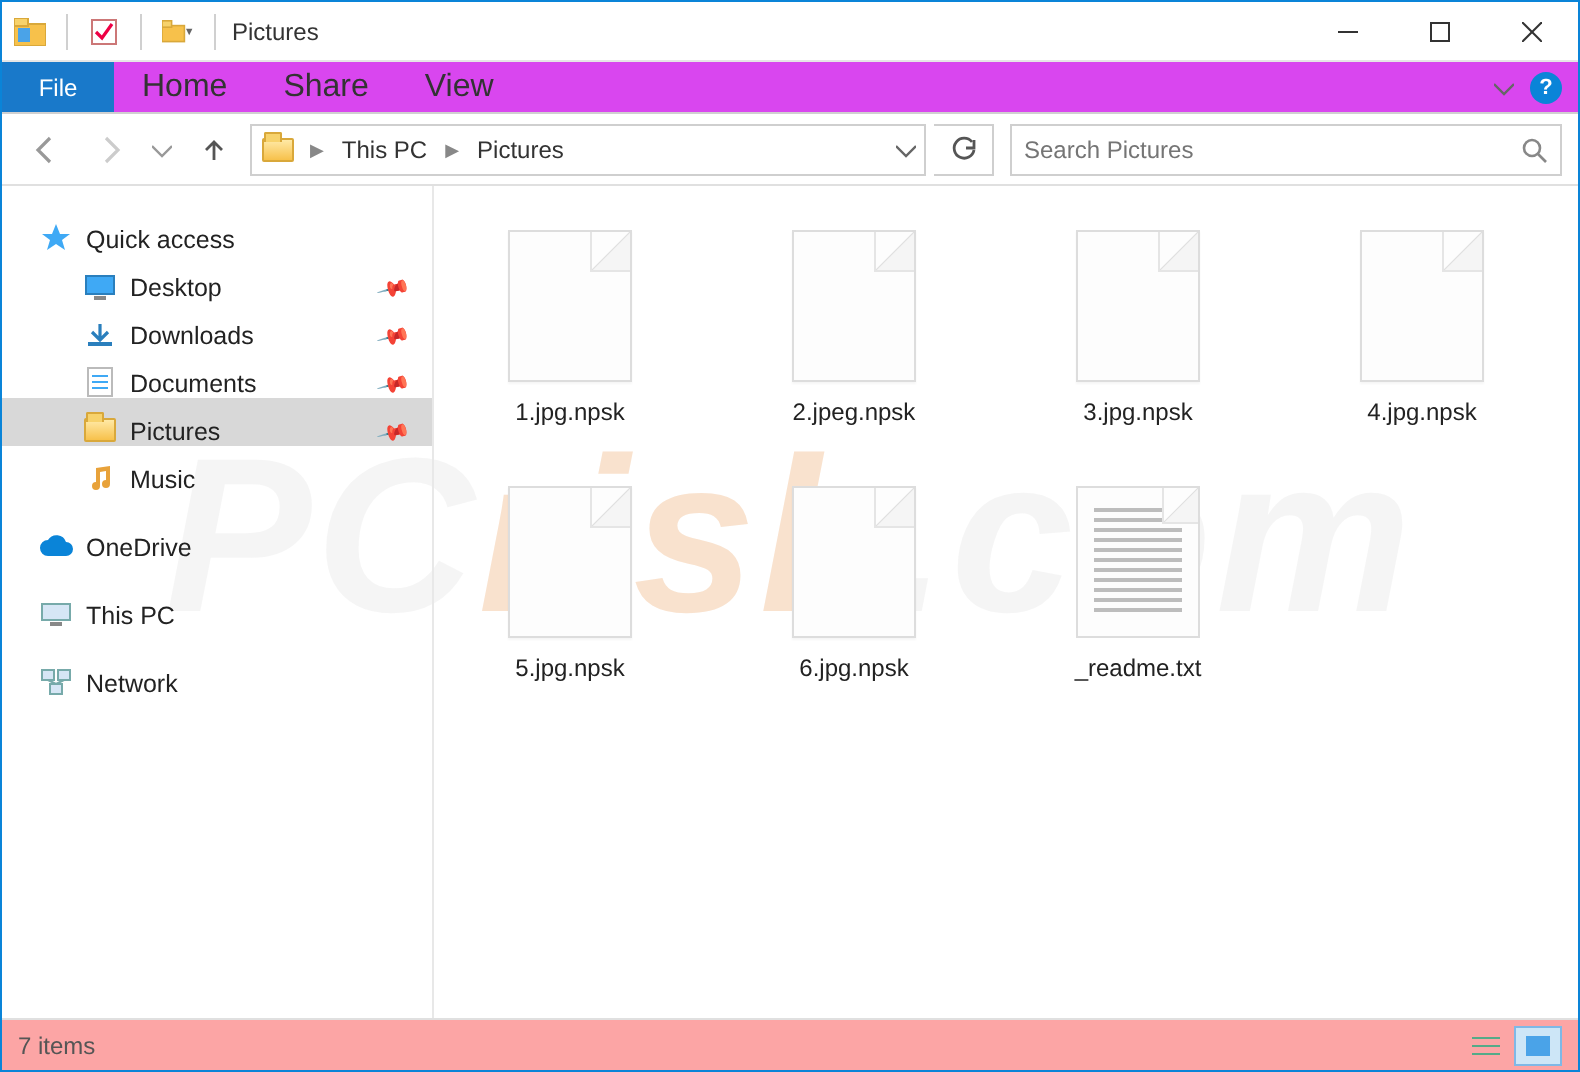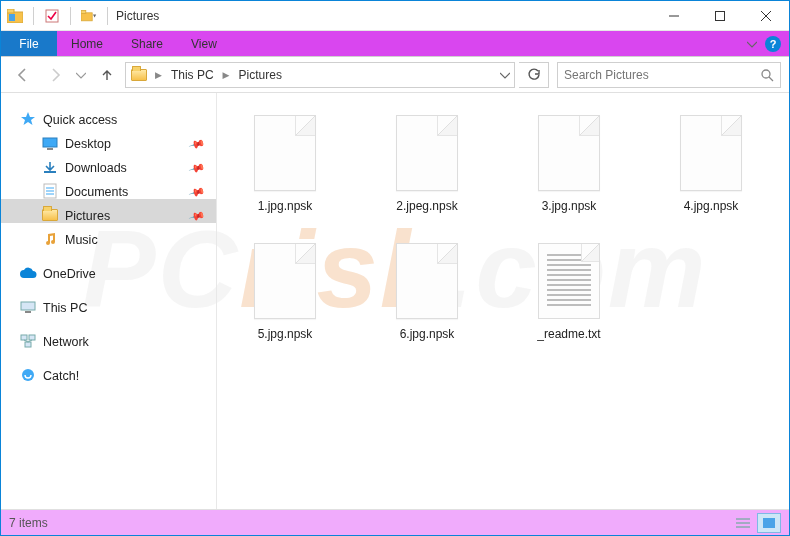--- a/index.html
+++ b/index.html
@@ -10,34 +10,34 @@
   .titlebar .sysicons { display: flex; align-items: center; padding-left: 6px; gap: 6px; }
   .titlebar .sep { width: 1px; height: 18px; background: #d0d0d0; margin: 0 4px; }
   .titlebar .title { font-size: 12px; color: #333; padding-left: 4px; }
   .titlebar .wincontrols { margin-left: auto; display: flex; height: 100%; }
   .titlebar .winbtn { width: 46px; display: flex; align-items: center; justify-content: center; color: #333; }
   .sysicon-sm { width: 16px; height: 16px; display: inline-flex; align-items: center; justify-content: center; }
 
   
   .ribbon { height: 26px; display: flex; align-items: stretch; border-bottom: 1px solid #d0d0d0; background: #d946ef; }
   .file-tab { background: #1979ca; color: #fff; width: 56px; display: flex; align-items: center; justify-content: center; font-size: 12px; }
-  .menu-tab { padding: 0 14px; display: flex; align-items: center; font-size: 12px; color: #333; }
+  .menu-tab { padding: 0 14px; display: flex; align-items: center; font-size: 16px; color: #333; }
   .ribbon .right { margin-left: auto; display: flex; align-items: center; padding-right: 8px; gap: 8px; }
   .help-icon { width: 16px; height: 16px; background: #0a84d8; border-radius: 50%; color: #fff; font-size: 11px; font-weight: bold; display: flex; align-items: center; justify-content: center; }
 
   
   .navbar { height: 36px; display: flex; align-items: center; padding: 0 8px; gap: 4px; border-bottom: 1px solid #e0e0e0; }
   .navbtn { width: 28px; height: 28px; display: flex; align-items: center; justify-content: center; color: #888; border-radius: 2px; }
   .navbtn.enabled { color: #555; }
   .addressbar { flex: 1; height: 26px; border: 1px solid #cfcfcf; display: flex; align-items: center; padding: 0 4px; gap: 4px; font-size: 12px; }
   .addressbar .crumb { color: #333; padding: 0 2px; }
   .addressbar .caret { color: #888; font-size: 9px; padding: 0 3px; }
   .addressbar .dropdown { margin-left: auto; color: #666; }
   .refreshbtn { width: 30px; height: 26px; border: 1px solid #cfcfcf; border-left: none; display: flex; align-items: center; justify-content: center; color: #555; }
-  .searchbox { width: 224px; height: 26px; border: 1px solid #cfcfcf; margin-left: 4px; display: flex; align-items: center; padding: 0 6px; }
+  .searchbox { width: 276px; height: 26px; border: 1px solid #cfcfcf; margin-left: 4px; display: flex; align-items: center; padding: 0 6px; }
   .searchbox input { border: none; outline: none; flex: 1; font-size: 12px; color: #666; background: transparent; }
   .searchbox .sicon { color: #888; }
 
   
   .body { display: flex; height: 416px; }
   .sidebar { width: 216px; border-right: 1px solid #e8e8e8; padding-top: 10px; overflow: hidden; }
   .tree-group { margin-bottom: 10px; }
   .tree-item { height: 24px; display: flex; align-items: flex-end; font-size: 12.5px; color: #222; padding-left: 18px; gap: 6px; position: relative; }
   .tree-item.child { padding-left: 40px; }
   .tree-item.selected { background: #d8d8d8; }
@@ -50,21 +50,21 @@
   .filegrid { display: flex; flex-wrap: wrap; gap: 30px 46px; }
   .fileitem { width: 96px; display: flex; flex-direction: column; align-items: center; gap: 8px; }
   .thumb-blank { width: 62px; height: 76px; background: #fdfdfd; border: 1px solid #ddd; position: relative; box-shadow: 0 1px 1px rgba(0,0,0,0.04); }
   .thumb-blank .dogear { position: absolute; top: 0; right: 0; width: 20px; height: 20px; background: linear-gradient(135deg, #fdfdfd 48%, #e0e0e0 50%, #f5f5f5 52%); border-left: 1px solid #e5e5e5; border-bottom: 1px solid #e5e5e5; }
   .thumb-text { width: 62px; height: 76px; background: #fdfdfd; border: 1px solid #ddd; position: relative; padding: 10px 8px; display: flex; flex-direction: column; gap: 3px; }
   .thumb-text .dogear { position: absolute; top: 0; right: 0; width: 18px; height: 18px; background: linear-gradient(135deg, #fdfdfd 48%, #e0e0e0 50%, #f5f5f5 52%); border-left: 1px solid #e5e5e5; border-bottom: 1px solid #e5e5e5; }
   .thumb-text .line { height: 2px; background: #bdbdbd; }
   .fname { font-size: 12px; color: #222; text-align: center; word-break: break-all; }
 
   
-  .statusbar { position: absolute; bottom: 0; left: 0; right: 0; height: 26px; border-top: 1px solid #e0e0e0; background: #f0abfc; display: flex; align-items: center; padding: 0 8px; font-size: 12px; color: #555; }
+  .statusbar { position: absolute; bottom: 0; left: 0; right: 0; height: 26px; border-top: 1px solid #e0e0e0; background: #fca5a5; display: flex; align-items: center; padding: 0 8px; font-size: 12px; color: #555; }
   .statusbar .viewbtns { margin-left: auto; display: flex; gap: 2px; }
   .viewbtn { width: 24px; height: 20px; border: 1px solid transparent; display: flex; align-items: center; justify-content: center; }
   .viewbtn.active { border-color: #7fb8e6; background: #cde6f7; }
 
   
   .watermark { position: absolute; top: 50%; left: 50%; transform: translate(-50%, -50%) rotate(0deg); font-size: 110px; font-weight: 800; color: rgba(200,200,200,0.18); letter-spacing: 2px; pointer-events: none; white-space: nowrap; z-index: 0; font-style: italic; }
   .watermark .dot { color: rgba(230,140,60,0.25); }
   .content > * { position: relative; z-index: 1; }
   .sidebar { position: relative; z-index: 1; }
 
@@ -281,31 +281,20 @@
                 <rect x="1" y="1" width="6" height="5" fill="#d6e6f5" stroke="#7aa"></rect>
                 <rect x="9" y="1" width="6" height="5" fill="#d6e6f5" stroke="#7aa"></rect>
                 <rect x="5" y="8" width="6" height="5" fill="#d6e6f5" stroke="#7aa"></rect>
                 <line x1="4" y1="6" x2="8" y2="8" stroke="#7aa"></line>
                 <line x1="12" y1="6" x2="8" y2="8" stroke="#7aa"></line>
               </svg>
             </span>
             <span>Network</span>
           </div>
         </div>
-        <div class="tree-group">
-          <div class="tree-item">
-            <span class="ticon">
-              <svg width="14" height="14">
-                <circle cx="7" cy="7" r="6" fill="#3fa9f5"></circle>
-                <path d="M4 7 A3 3 0 0 0 10 7" stroke="#fff" fill="none" stroke-width="1.4"></path>
-              </svg>
-            </span>
-            <span>Catch!</span>
-          </div>
-        </div>
       </div>
   </div>
 
   <div class="content">
     <div class="filegrid" id="filegrid">
         <div class="fileitem">
           <div class="thumb-blank">
             <div class="dogear"></div>
           </div>
           <div class="fname">1.jpg.npsk</div>

